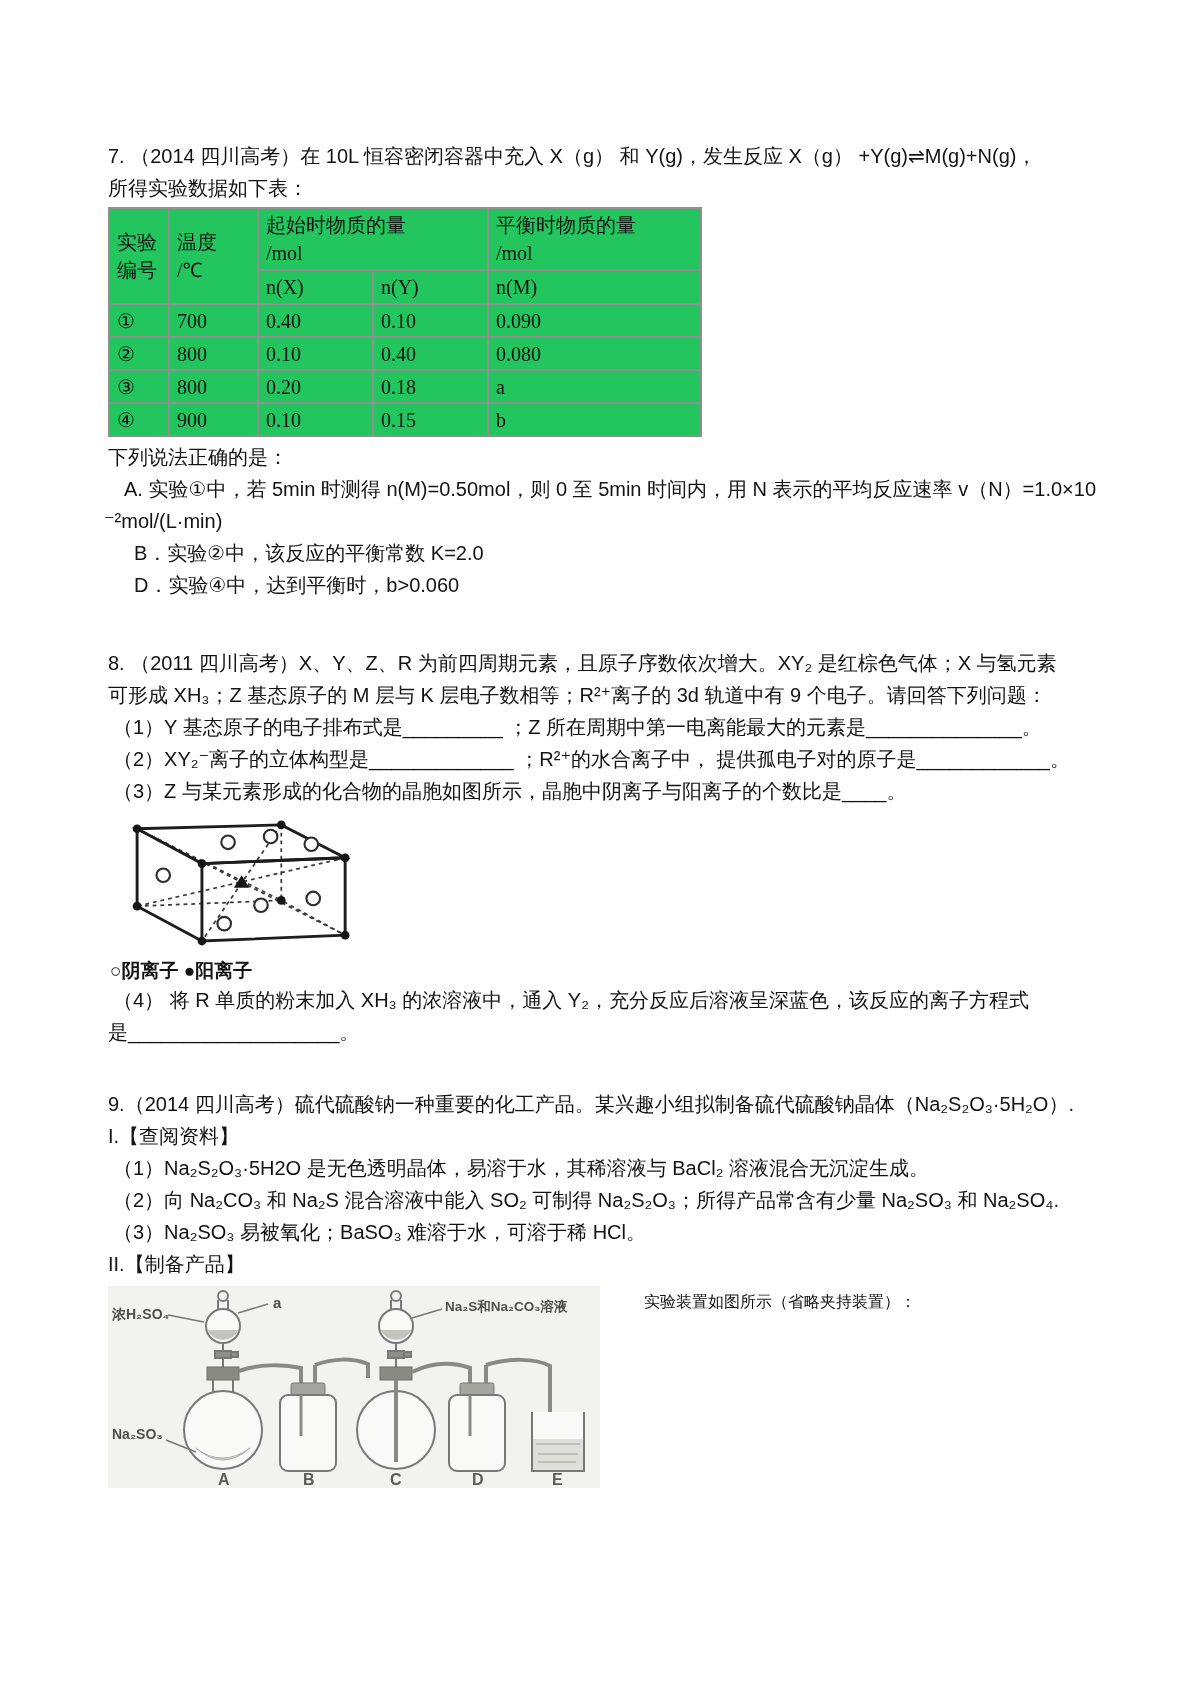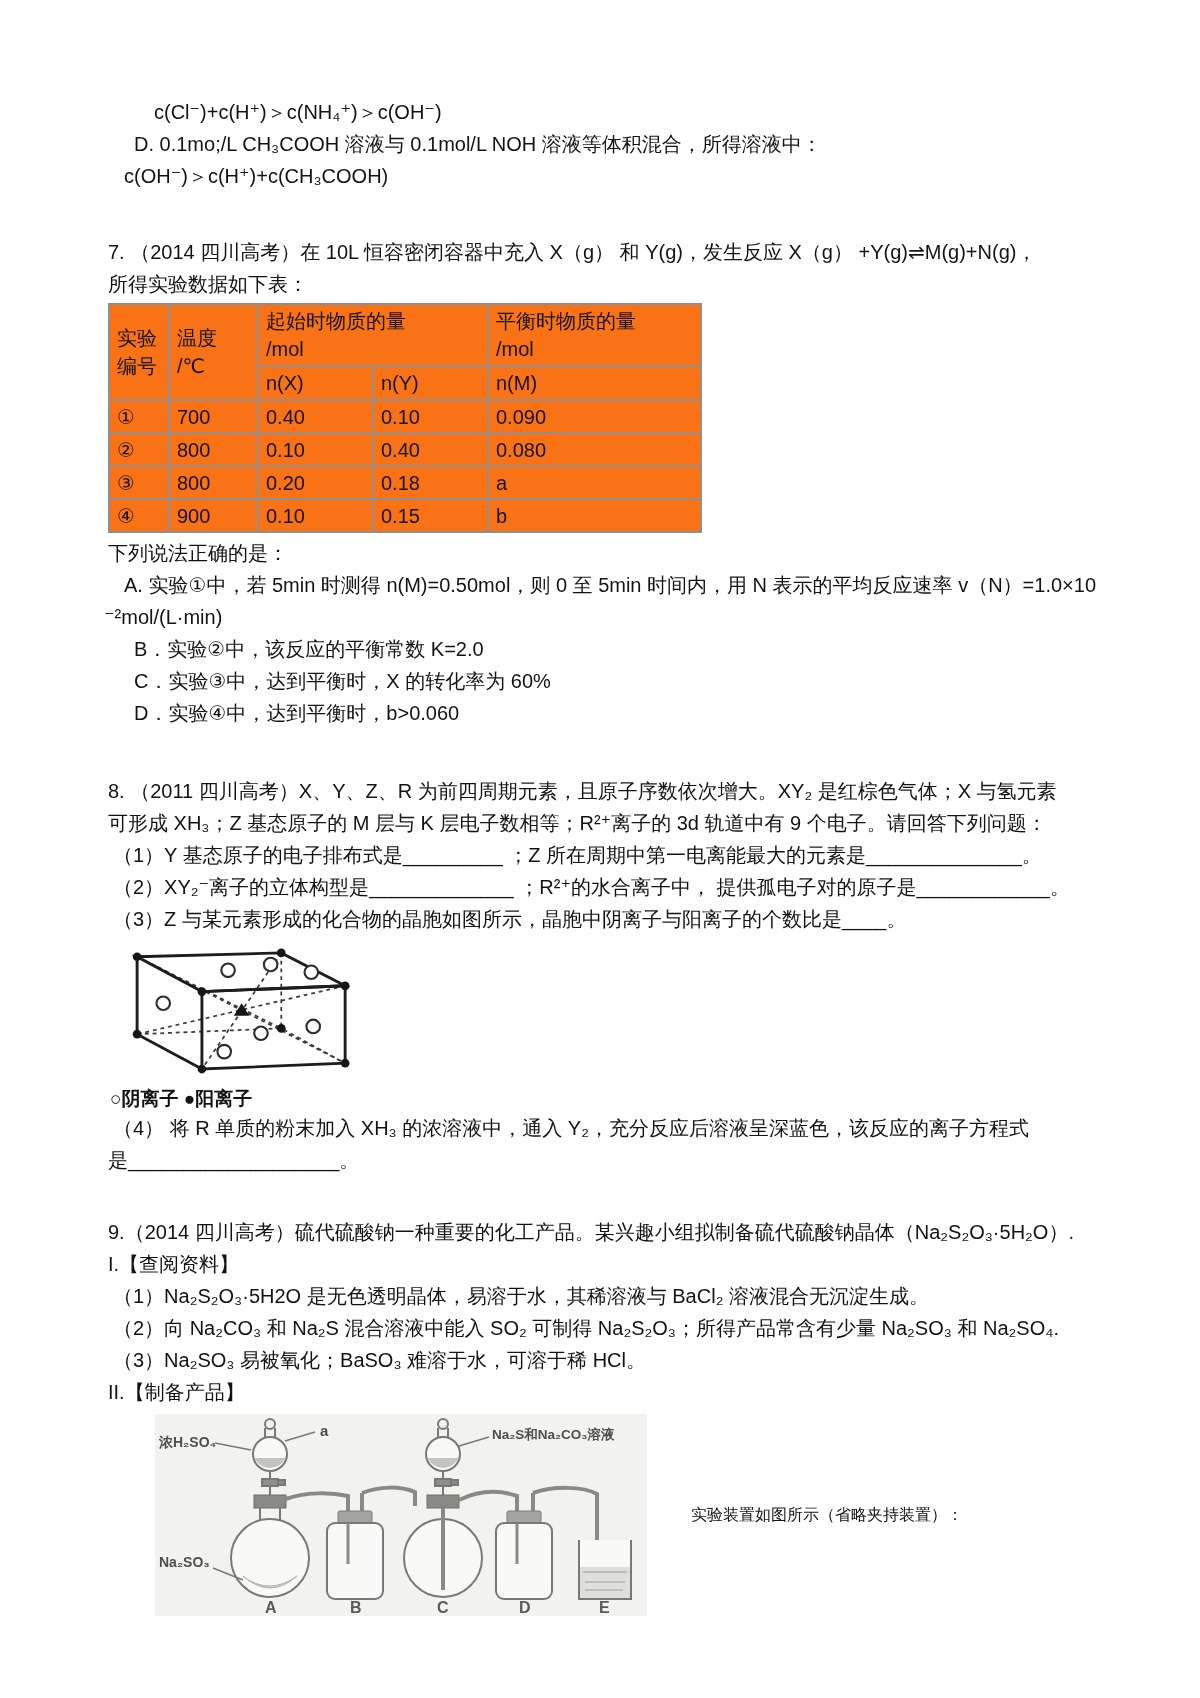--- a/index.html
+++ b/index.html
@@ -11,54 +11,49 @@
   .page{padding:96px 90px 0 108px;font-size:20px;line-height:32px;}
   p{margin:0;}
   .indent-xl{margin-left:46px;}
   .indent-l{margin-left:26px;}
   .indent-m{margin-left:16px;}
   .indent-s{margin-left:5px;}
   .sec-q7{margin-top:44px;}
   .sec-q8{margin-top:46px;}
   .sec-q9{margin-top:40px;}
 
-  table.data-table{border-collapse:collapse;margin:3px 0 4px 0;background:#f97316;}
+  table.data-table{border-collapse:collapse;margin:3px 0 4px 0;background:#22c55e;font-family:Liberation Serif, serif;}
   table.data-table th,table.data-table td{
     border:2px solid #8f8f8f;font-weight:400;text-align:left;
     padding:0 7px;font-size:20px;vertical-align:middle;
   }
   table.data-table th{white-space:pre-line;line-height:28px;}
   table.data-table td{height:31px;line-height:30px;}
   .col-exp{width:44px;}
   .col-temp{width:73px;}
   .col-nx{width:99px;}
   .col-ny{width:99px;}
   .col-nm{width:197px;}
   .hdr-top th{height:60px;}
   .hdr-sub th{height:32px;}
 
   .crystal-fig{margin:8px 0 0 2px;width:300px;}
   .crystal-legend{font-weight:bold;font-size:19px;line-height:26px;}
 
-  .apparatus-row{display:flex;align-items:center;margin-top:6px;margin-left:47px;}
+  .apparatus-row{display:flex;align-items:flex-start;margin-top:6px;}
   .apparatus-fig{width:492px;flex:0 0 auto;}
   .apparatus-caption{margin-left:44px;margin-bottom:10px;font-size:16px;white-space:nowrap;}
 
   svg text{font-family:"Liberation Sans","DejaVu Sans",sans-serif;}
 </style>
 </head>
 <body>
 
 <div class="page">
 
-  <div>
-    <p class="indent-xl">c(Cl⁻)+c(H⁺)＞c(NH₄⁺)＞c(OH⁻)</p>
-    <p class="indent-l">D.  0.1mo;/L CH₃COOH 溶液与 0.1mol/L NOH 溶液等体积混合，所得溶液中：</p>
-    <p class="indent-m">c(OH⁻)＞c(H⁺)+c(CH₃COOH)</p>
-  </div>
 
   <div class="sec-q7">
     <p>7. （2014 四川高考）在 10L 恒容密闭容器中充入 X（g） 和 Y(g)，发生反应 X（g） +Y(g)⇌M(g)+N(g)，</p>
     <p>所得实验数据如下表：</p>
 
     <table class="data-table">
       <tbody>
           <tr class="hdr-top">
         <th class="col-exp" rowspan="2">实验
 编号</th>
@@ -102,21 +97,20 @@
         <td>0.15</td>
         <td>b</td>
       </tr>
     </tbody>
       </table>
 
     <p>下列说法正确的是：</p>
     <p class="indent-m">A. 实验①中，若 5min 时测得 n(M)=0.50mol，则 0 至 5min 时间内，用 N 表示的平均反应速率 v（N）=1.0×10</p>
     <p style="margin-left:-4px">⁻²mol/(L·min)</p>
     <p class="indent-l">B．实验②中，该反应的平衡常数 K=2.0</p>
-    <p class="indent-l">C．实验③中，达到平衡时，X 的转化率为 60%</p>
     <p class="indent-l">D．实验④中，达到平衡时，b&gt;0.060</p>
   </div>
 
   <div class="sec-q8">
     <p>8. （2011 四川高考）X、Y、Z、R 为前四周期元素，且原子序数依次增大。XY₂ 是红棕色气体；X 与氢元素</p>
     <p>可形成 XH₃；Z 基态原子的 M 层与 K 层电子数相等；R²⁺离子的 3d 轨道中有 9 个电子。请回答下列问题：</p>
     <p class="indent-s">（1）Y 基态原子的电子排布式是_________ ；Z 所在周期中第一电离能最大的元素是______________。</p>
     <p class="indent-s">（2）XY₂⁻离子的立体构型是_____________ ；R²⁺的水合离子中， 提供孤电子对的原子是____________。</p>
     <p class="indent-s">（3）Z 与某元素形成的化合物的晶胞如图所示，晶胞中阴离子与阳离子的个数比是____。</p>
 

